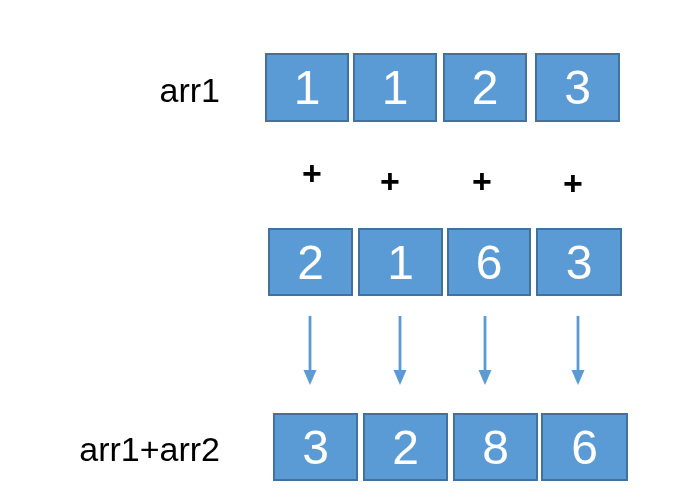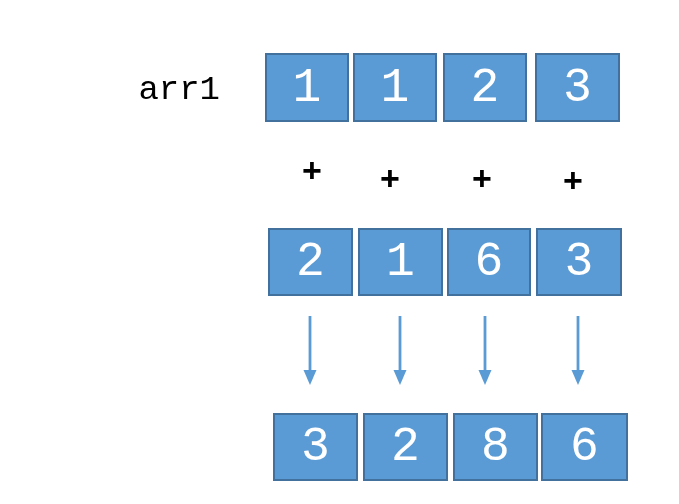--- a/index.html
+++ b/index.html
@@ -5,21 +5,21 @@
   html, body {
     margin: 0;
     padding: 0;
     background: #ffffff;
   }
   .canvas {
     position: relative;
     width: 679px;
     height: 504px;
     background: var(--bg-color, #ffffff);
-    font-family: Liberation Mono, monospace;
+    font-family: Liberation Sans, sans-serif;
     overflow: hidden;
   }
   .row-label {
     position: absolute;
     left: 30px;
     width: 190px;
     height: 40px;
     line-height: 40px;
     text-align: right;
     font-size: 34px;
@@ -91,18 +91,19 @@
   </svg>
   <svg class="arrow" style="left:477px;top:314px" viewBox="0 0 16 72">
     <line class="arrow-line" x1="8" y1="2" x2="8" y2="57"></line>
     <polygon class="arrow-head" points="1.5,56 14.5,56 8,71"></polygon>
   </svg>
   <svg class="arrow" style="left:570px;top:314px" viewBox="0 0 16 72">
     <line class="arrow-line" x1="8" y1="2" x2="8" y2="57"></line>
     <polygon class="arrow-head" points="1.5,56 14.5,56 8,71"></polygon>
   </svg>
 
+  <div class="row-label" style="top:429px">arr1+arr2</div>
   <div class="cell" style="left:273px;top:413px;width:85px;height:68px">3</div>
   <div class="cell" style="left:363px;top:413px;width:85px;height:68px">2</div>
   <div class="cell" style="left:453px;top:413px;width:85px;height:68px">8</div>
   <div class="cell" style="left:541px;top:413px;width:87px;height:68px">6</div>
 
 </div>
 
 </body></html>

